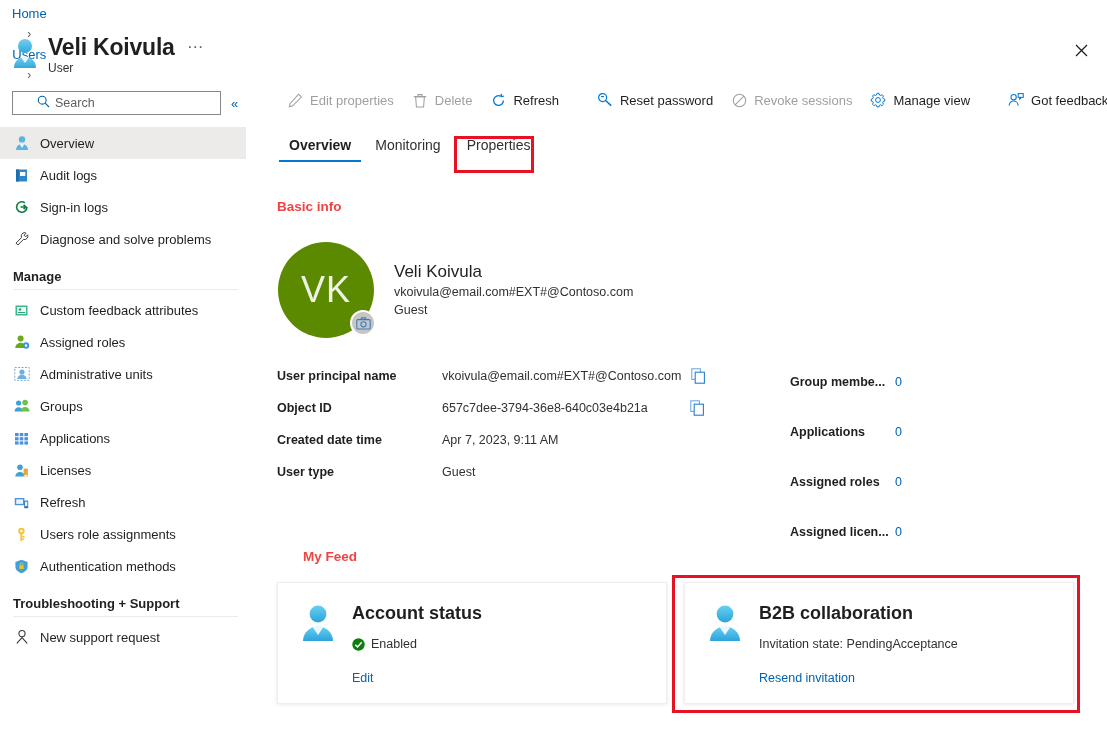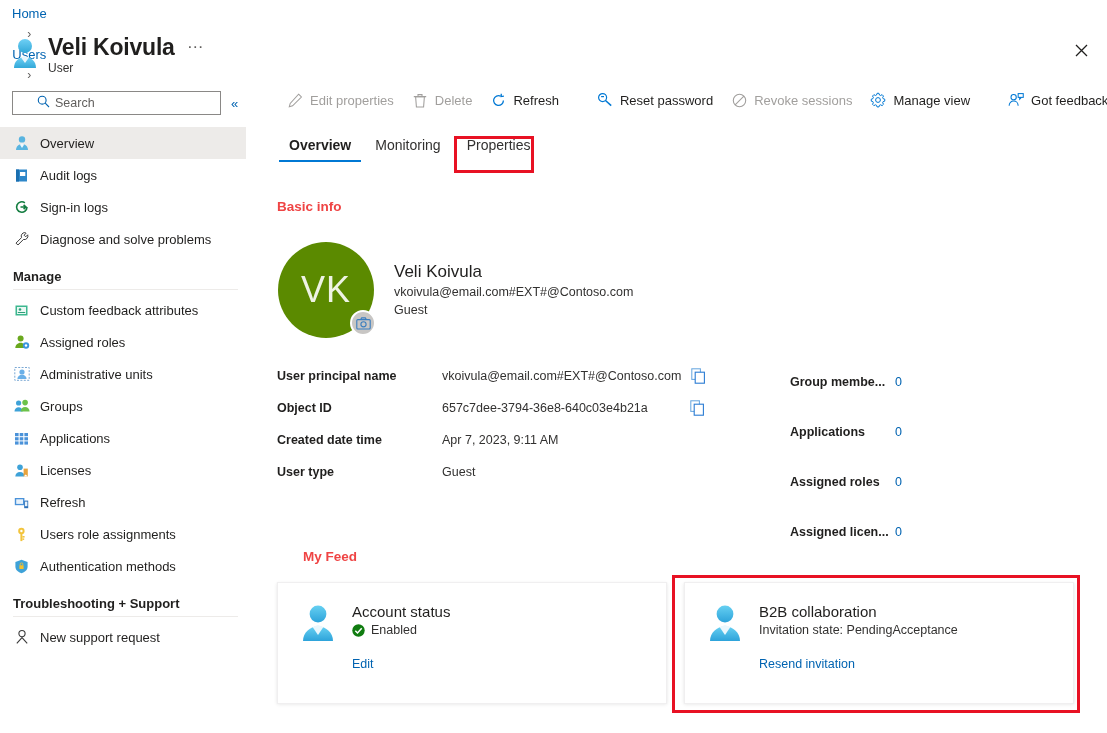--- a/index.html
+++ b/index.html
@@ -144,21 +144,21 @@
 
   .rprop-row { display:flex; align-items:center; height: 50px; }
   .rprop-label { width: 105px; font-size: 12.5px; font-weight:700; color:#201f1e; }
   .rprop-value { font-size: 12.5px; color:#0063b1; cursor:pointer; }
   .card {
     background:#fff; border:1px solid #f0eff0;
     box-shadow: 0 1.2px 3.6px rgba(0,0,0,0.10), 0 0.3px 0.9px rgba(0,0,0,0.07);
     display:flex; gap: 14px; padding: 20px 22px 18px 20px;
   }
   .card-ico { width:40px; height:40px; flex:0 0 40px; }
-  .card-title { font-size:15px; font-weight:400; color:#201f1e; margin-bottom: 3px;}
+  .card-title { font-size:18px; font-weight:700; color:#201f1e; margin-bottom: 13px;}
   .card-sub { font-size:12.5px; color:#323130; display:flex; align-items:center; gap:6px;}
   .card-link { font-size:12.5px; color:#0063b1; cursor:pointer; margin-top: 20px; display:inline-block;}
   .red-box { position:absolute; border:3px solid #e81123; pointer-events:none; }
 </style>
 </head>
 <body>
 
 <div id="app">
 
   <div class="breadcrumb">

